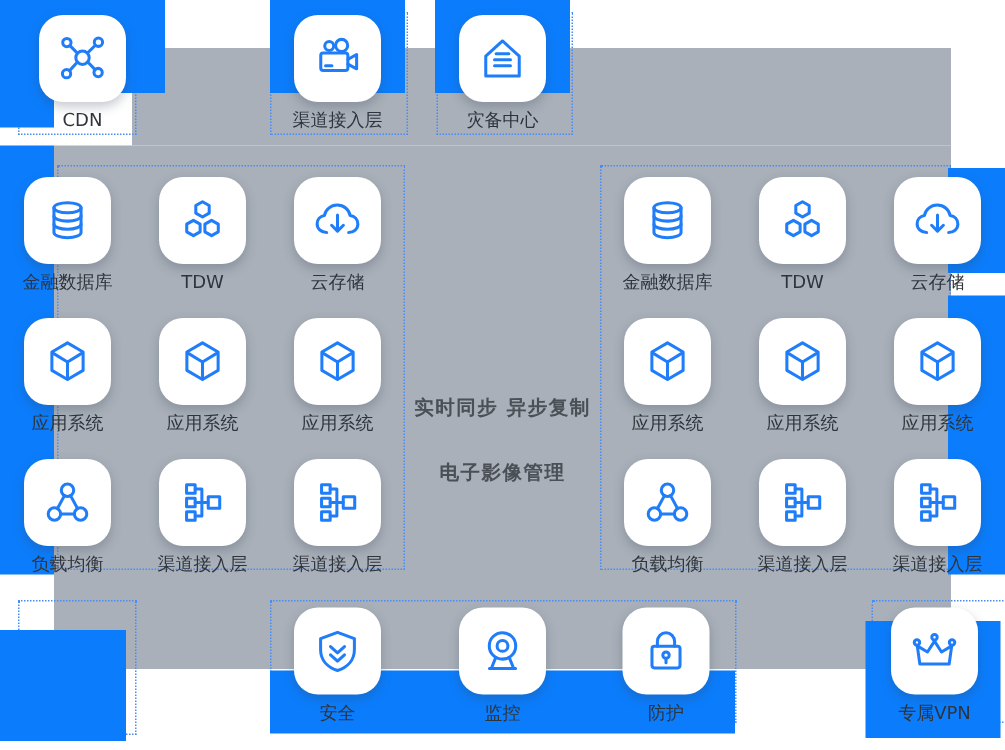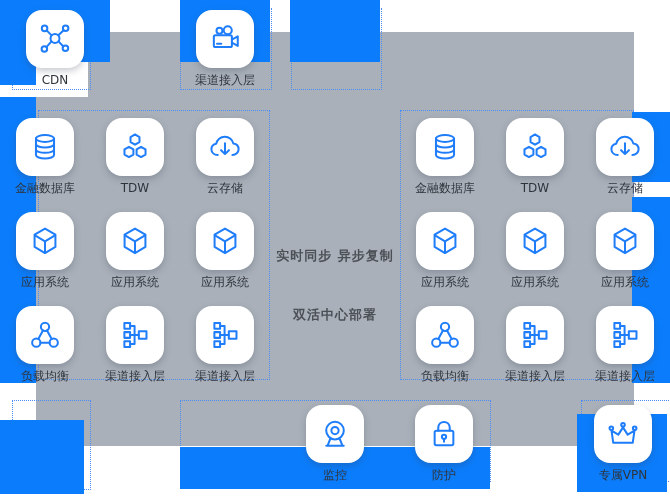--- a/index.html
+++ b/index.html
@@ -9,21 +9,21 @@
   .dashed{position:absolute;border:1px dotted #4a8cf6;z-index:2;}
   .blue{position:absolute;background:#0b7dfc;z-index:3;}
   .cell{position:absolute;width:58px;z-index:4;}
   .box{width:58px;height:58px;background:#fff;border-radius:16px;
        box-shadow:0 3px 7px rgba(55,65,85,.28);display:flex;align-items:center;justify-content:center;}
   .box svg{width:34px;height:34px;display:block;}
   .lbl{position:absolute;top:63px;left:50%;transform:translateX(-50%);
        white-space:nowrap;font-size:12px;color:#2f343b;line-height:14px;}
   .ctext{position:absolute;z-index:5;width:190px;left:240px;text-align:center;
          font-size:13px;font-weight:bold;color:#4b5056;letter-spacing:1px;}
-  #ct1{top:247px;text-align:center;} #ct2{top:306px;}
+  #ct1{top:263px;text-align:center;} #ct2{top:306px;}
   .ic{stroke:#1f7dfa;fill:none;stroke-width:1.9;stroke-linecap:round;stroke-linejoin:round;}
 </style>
 </head>
 <body>
 
 <svg width="0" height="0" style="position:absolute">
   <defs>
     <symbol id="i-network" viewBox="0 0 32 32">
       <circle class="ic" cx="16" cy="15.5" r="4.2"></circle>
       <circle class="ic" cx="6.2" cy="6" r="2.6"></circle>
@@ -139,20 +139,28 @@
     <div class="lbl">CDN</div>
   </div>
   <div class="cell" style="left:196px;top:10px">
     <div class="box">
         <svg>
           <use href="#i-camera"></use>
         </svg>
       </div>
     <div class="lbl">渠道接入层</div>
   </div>
+  <div class="cell" style="left:306px;top:10px">
+    <div class="box">
+        <svg>
+          <use href="#i-house"></use>
+        </svg>
+      </div>
+    <div class="lbl">灾备中心</div>
+  </div>
 
   <div class="cell" style="left:16px;top:118px">
     <div class="box">
         <svg>
           <use href="#i-db"></use>
         </svg>
       </div>
     <div class="lbl">金融数据库</div>
   </div>
   <div class="cell" style="left:106px;top:118px">
@@ -286,20 +294,28 @@
   </div>
   <div class="cell" style="left:596px;top:306px">
     <div class="box">
         <svg>
           <use href="#i-tree"></use>
         </svg>
       </div>
     <div class="lbl">渠道接入层</div>
   </div>
 
+  <div class="cell" style="left:196px;top:405px">
+    <div class="box">
+        <svg>
+          <use href="#i-shield"></use>
+        </svg>
+      </div>
+    <div class="lbl">安全</div>
+  </div>
   <div class="cell" style="left:306px;top:405px">
     <div class="box">
         <svg>
           <use href="#i-webcam"></use>
         </svg>
       </div>
     <div class="lbl">监控</div>
   </div>
   <div class="cell" style="left:594px;top:405px">
     <div class="box">
@@ -312,15 +328,15 @@
   <div class="cell" style="left:415px;top:405px">
     <div class="box">
         <svg>
           <use href="#i-lock"></use>
         </svg>
       </div>
     <div class="lbl">防护</div>
   </div>
 
   <div class="ctext" id="ct1">实时同步 异步复制</div>
-  <div class="ctext" id="ct2">双活中心部署</div>
+  <div class="ctext" id="ct2">电子影像管理</div>
 
 </div>
 
 </body></html>

